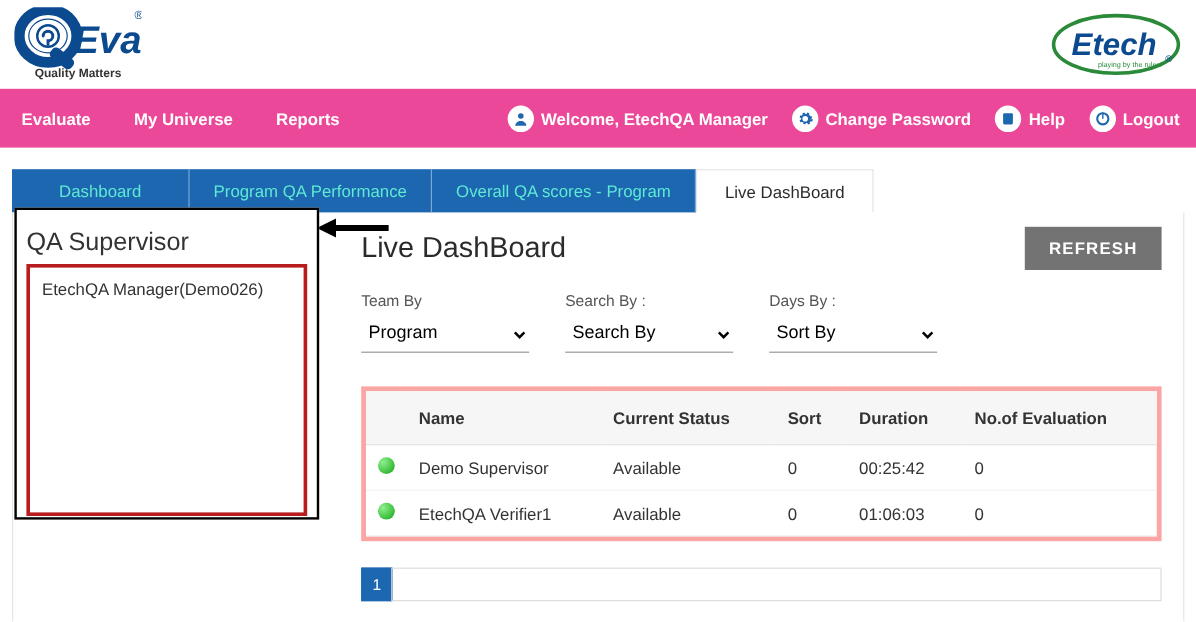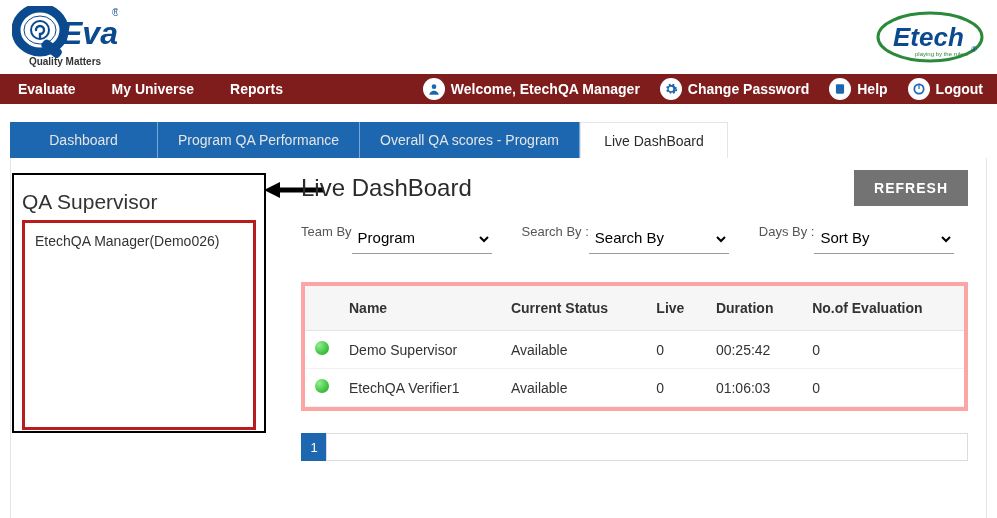--- a/index.html
+++ b/index.html
@@ -7,53 +7,53 @@
   .page { width: 997px; height: 518px; position: relative; }
 
   
   .logo-bar { height: 74px; position: relative; }
   .logo-left { position: absolute; left: 12px; top: 6px; }
   .logo-left svg { display: block; }
   .logo-left-caption { font-size: 10px; font-weight: bold; text-align: center; margin-top: -2px; }
   .logo-right { position: absolute; right: 12px; top: 8px; }
 
   
-  .navbar { background: #7f1d1d; height: 30px; display: flex; align-items: center; color: #fff; font-weight: bold; font-size: 14px; }
+  .navbar { background: #ec4899; height: 49px; display: flex; align-items: center; color: #fff; font-weight: bold; font-size: 14px; }
   .nav-left { display: flex; }
   .nav-item { padding: 0 18px; line-height: 38px; cursor: pointer; }
   .nav-right { margin-left: auto; display: flex; align-items: center; padding-right: 4px; }
   .nav-right-item { display: flex; align-items: center; padding: 0 10px; cursor: pointer; }
   .nav-icon-circle { width: 22px; height: 22px; border-radius: 50%; background: #fff; display: flex; align-items: center; justify-content: center; margin-right: 6px; }
   .nav-icon-circle svg { fill: #1c67b0; }
 
   
   .content-wrap { padding: 18px 10px 0 10px; }
   .tabs-row { display: flex; }
-  .tab { background: #1c67b0; color: #e5e5e5; padding: 0 20px; height: 36px; line-height: 36px; font-size: 14px; border-right: 1px solid #79a8d5; cursor: pointer; }
+  .tab { background: #1c67b0; color: #5eead4; padding: 0 20px; height: 36px; line-height: 36px; font-size: 14px; border-right: 1px solid #79a8d5; cursor: pointer; }
   .tab.wide { width: 148px; text-align: center; }
   .tab.active { background: #fff; color: #2b2b2b; border: 1px solid #e5e5e5; border-bottom: none; }
   .tab-panel { border: 1px solid #e5e5e5; border-top: none; min-height: 380px; position: relative; }
 
   
   .arrow-indicator { position: absolute; left: 264px; top: 181px; width: 60px; height: 18px; }
 
   
   .sidebar-box { position: absolute; left: 12px; top: 173px; width: 254px; height: 260px; border: 2px solid #000; padding: 15px 8px; background: #fff; }
   .sidebar-title { font-size: 21px; font-weight: normal; margin-bottom: 6px; }
   .sidebar-list { border: 3px solid #b91c1c; height: 210px; overflow-y: scroll; }
   .sidebar-list-item { padding: 10px 10px; font-size: 14px; }
 
   
   .main-area { margin-left: 290px; padding: 12px 18px 0 0; }
   .main-head { display: flex; align-items: center; margin-bottom: 18px; }
   .main-title { font-size: 24px; font-weight: normal; color: #2b2b2b; }
   .btn-refresh { margin-left: auto; background: #737373; color: #fff; border: none; padding: 10px 20px; font-weight: bold; font-size: 14px; letter-spacing: 1px; cursor: pointer; }
 
   .filter-row { display: flex; gap: 30px; margin-bottom: 28px; }
-  .filter-col { display: flex; flex-direction: row; }
+  .filter-col { display: flex; flex-direction: column; }
   .filter-label { font-size: 13px; color: #555; margin-bottom: 6px; }
   .sel { border: none; border-bottom: 1px solid #9a9a9a; padding: 4px 2px 6px 2px; font-size: 15px; background: transparent; width: 140px; cursor: pointer; }
   .txt-input { border: none; border-bottom: 1px solid #9a9a9a; padding: 4px 2px 6px 2px; font-size: 15px; background: transparent; width: 150px; }
   .filter-search-only { margin-top: 18px; }
 
   
   .table-wrap { border: 4px solid #fca5a5; }
   .tbl { width: 100%; border-collapse: collapse; }
   .tbl thead th { text-align: left; font-weight: bold; font-size: 14px; padding: 14px 10px; border-bottom: 1px solid #e5e5e5; background: #f6f6f6; }
   .tbl tbody td { padding: 10px 10px; font-size: 14px; border-bottom: 1px solid #f2f2f2; }
@@ -186,21 +186,21 @@
           </div>
         </div>
 
         <div class="table-wrap">
           <table class="tbl">
             <thead>
               <tr>
                 <th style="width:34px"></th>
                 <th>Name</th>
                 <th>Current Status</th>
-                <th>Live</th>
+                <th>Sort</th>
                 <th>Duration</th>
                 <th>No.of Evaluation</th>
               </tr>
             </thead>
             <tbody>
               <tr>
                 <td><span class="status-dot"></span></td>
                 <td>Demo Supervisor</td>
                 <td>Available</td>
                 <td>0</td>

